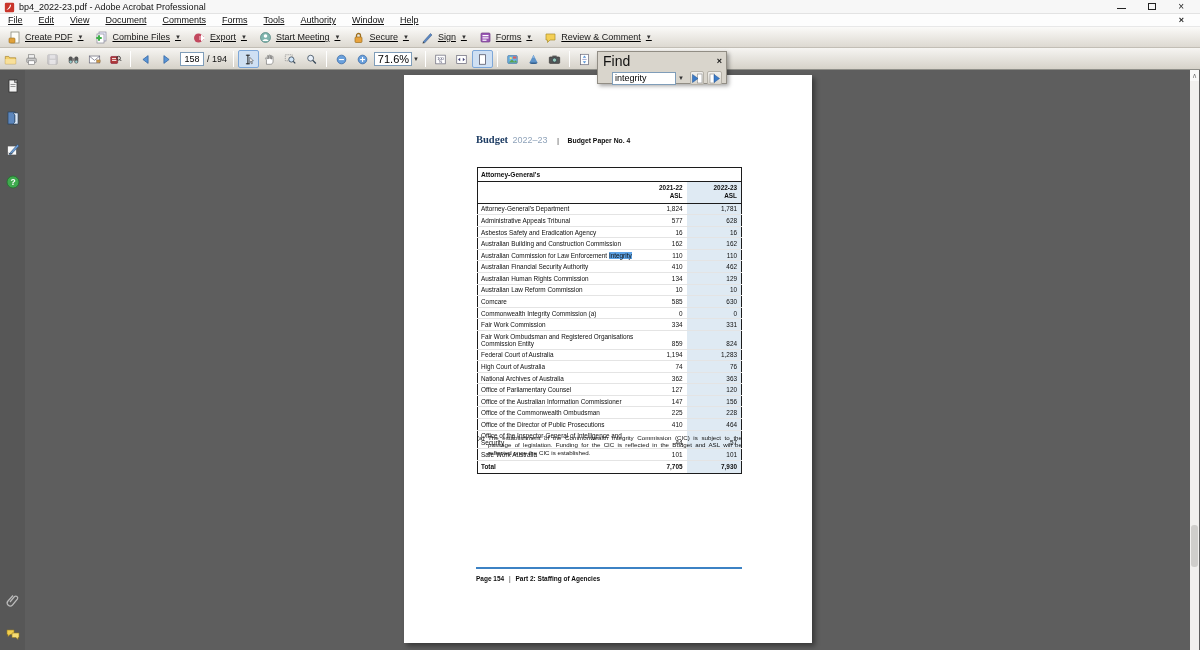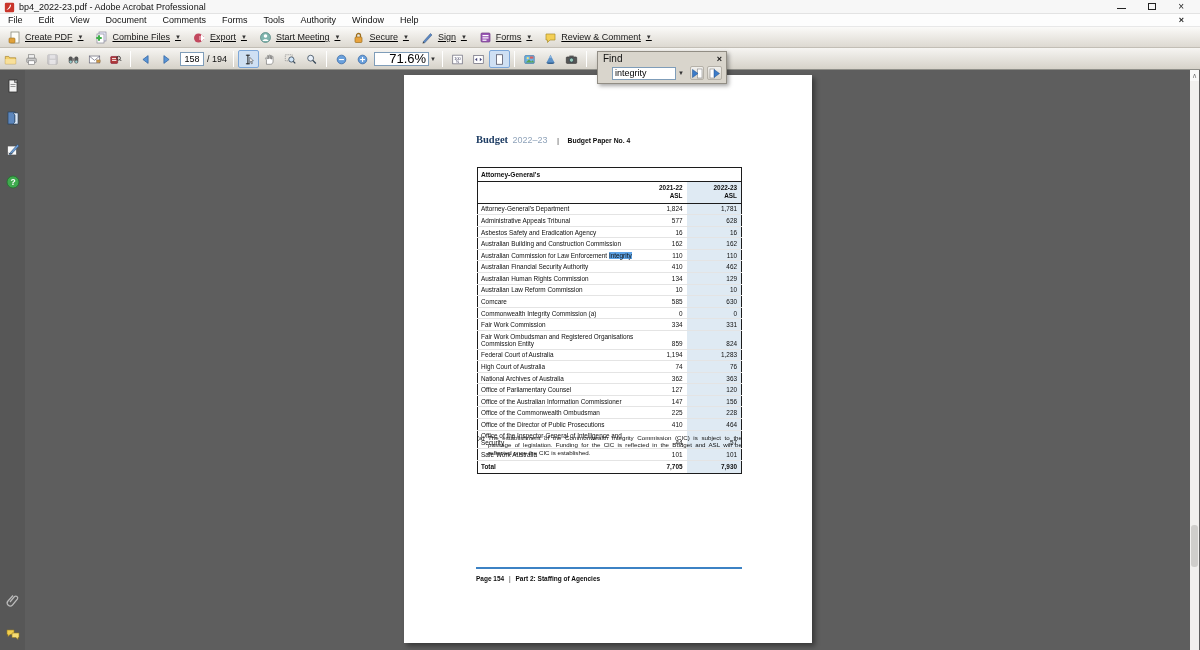--- a/index.html
+++ b/index.html
@@ -8,46 +8,46 @@
 
   
   .titlebar { position:absolute; left:0; top:0; width:1200px; height:14px; background:#f7f7f7; display:flex; align-items:center; padding:0 4px; border-bottom:1px solid #e3e3e3;}
   .titlebar .app-title { font-size:9px; color:#111; margin-left:4px; }
   .win-controls { margin-left:auto; display:flex; gap:22px; padding-right:12px; align-items:center;}
   .win-btn { font-size:10px; line-height:10px; color:#222; cursor:default; }
   .win-min-bar { display:inline-block; width:9px; height:1px; background:#222; margin-bottom:1px;}
   .win-restore-box { display:inline-block; width:8px; height:7px; border:1px solid #222; }
 
   .menubar { position:absolute; left:0; top:14px; width:1200px; height:13px; background:#fdfdfd; display:flex; align-items:center; border-bottom:1px solid #e8e8e8; }
-  .menu-item { font-size:9px; color:#111; padding:8px 8px; }
+  .menu-item { font-size:9px; color:#111; padding:8px 8px;text-decoration:underline; }
   .menubar-close { margin-left:auto; font-size:9px; font-weight:bold; color:#222; padding-right:8px; }
 
   
   .toolbar1 { position:absolute; left:0; top:27px; width:1200px; height:21px; background:linear-gradient(#fbfaf8,#ddd9d1); border-bottom:1px solid #c2beb5; display:flex; align-items:center; padding-left:4px; gap:2px;text-decoration:underline; }
   .tb1-btn { display:flex; align-items:center; gap:4px; padding:2px 6px 2px 4px; font-size:9px; color:#1a1a1a; }
   .tb1-btn .caret { font-size:6px; color:#333; margin-left:1px; }
   .icn { width:13px; height:13px; display:inline-flex; }
   .icn svg { width:13px; height:13px; }
 
   
   .toolbar2 { position:absolute; left:0; top:48px; width:1200px; height:22px; background:linear-gradient(#f6f5f2,#d6d2c9); border-bottom:1px solid #8f8f89; display:flex; align-items:center; }
   .tb2-btn { width:21px; height:18px; display:flex; align-items:center; justify-content:center; border-radius:2px; }
   .tb2-btn svg { width:15px; height:15px; }
   .tb2-btn.active { background:#cfe0f3; border:1px solid #7da7d8; }
   .tb2-sep { width:1px; height:16px; background:#aaa69d; border-right:1px solid #fff; margin:0 4px; }
   .page-input { width:24px; height:14px; font-size:9px; text-align:center; border:1px solid #7f9db9; background:#fff; margin:0 3px; font-family:"Liberation Sans",sans-serif;}
   .page-total { font-size:9px; color:#111; margin-right:2px; }
-  .zoom-box { width:55px; height:14px; background:#fff; border:1px solid #7f9db9; font-size:13px; display:flex; align-items:center; justify-content:flex-end; padding-right:2px; margin:0 1px;}
+  .zoom-box { width:38px; height:14px; background:#fff; border:1px solid #7f9db9; font-size:11px; display:flex; align-items:center; justify-content:flex-end; padding-right:2px; margin:0 1px;}
   .zoom-caret { font-size:6px; color:#333; margin-right:2px;}
   .disabled { opacity:.38; }
 
   
   .find-panel { position:absolute; left:597px; top:51px; width:130px; height:33px; background:#d9d5cc; border:1px solid #918d84; box-shadow:2px 2px 4px rgba(0,0,0,.35); z-index:50; }
   .find-title-row { display:flex; align-items:center; padding:1px 4px 0 5px; }
-  .find-title { font-size:10px; color:#111; }
+  .find-title { font-size:14px; color:#111; }
   .find-close { margin-left:auto; font-size:9px; font-weight:bold; color:#111; }
   .find-input-row { display:flex; align-items:center; padding:2px 4px 0 14px; }
   .find-input { width:64px; height:13px; border:1px solid #7f9db9; font-size:9px; padding:0 2px; font-family:"Liberation Sans",sans-serif; }
   .find-dd { font-size:6px; color:#333; padding:0 3px 0 2px; }
   .find-nav-btn { width:16px; height:14px; display:flex; align-items:center; justify-content:center; margin-left:3px; border:1px solid #b5b1a8; border-radius:2px; background:linear-gradient(#f2f1ee,#d8d4cb); }
   .find-nav-btn svg { width:12px; height:11px; }
 
   
   .main { position:absolute; left:0; top:70px; width:1200px; height:580px; background:#5e5e5e; }
   .navpanel { position:absolute; left:0; top:0; width:25px; height:580px; background:#575757; }

